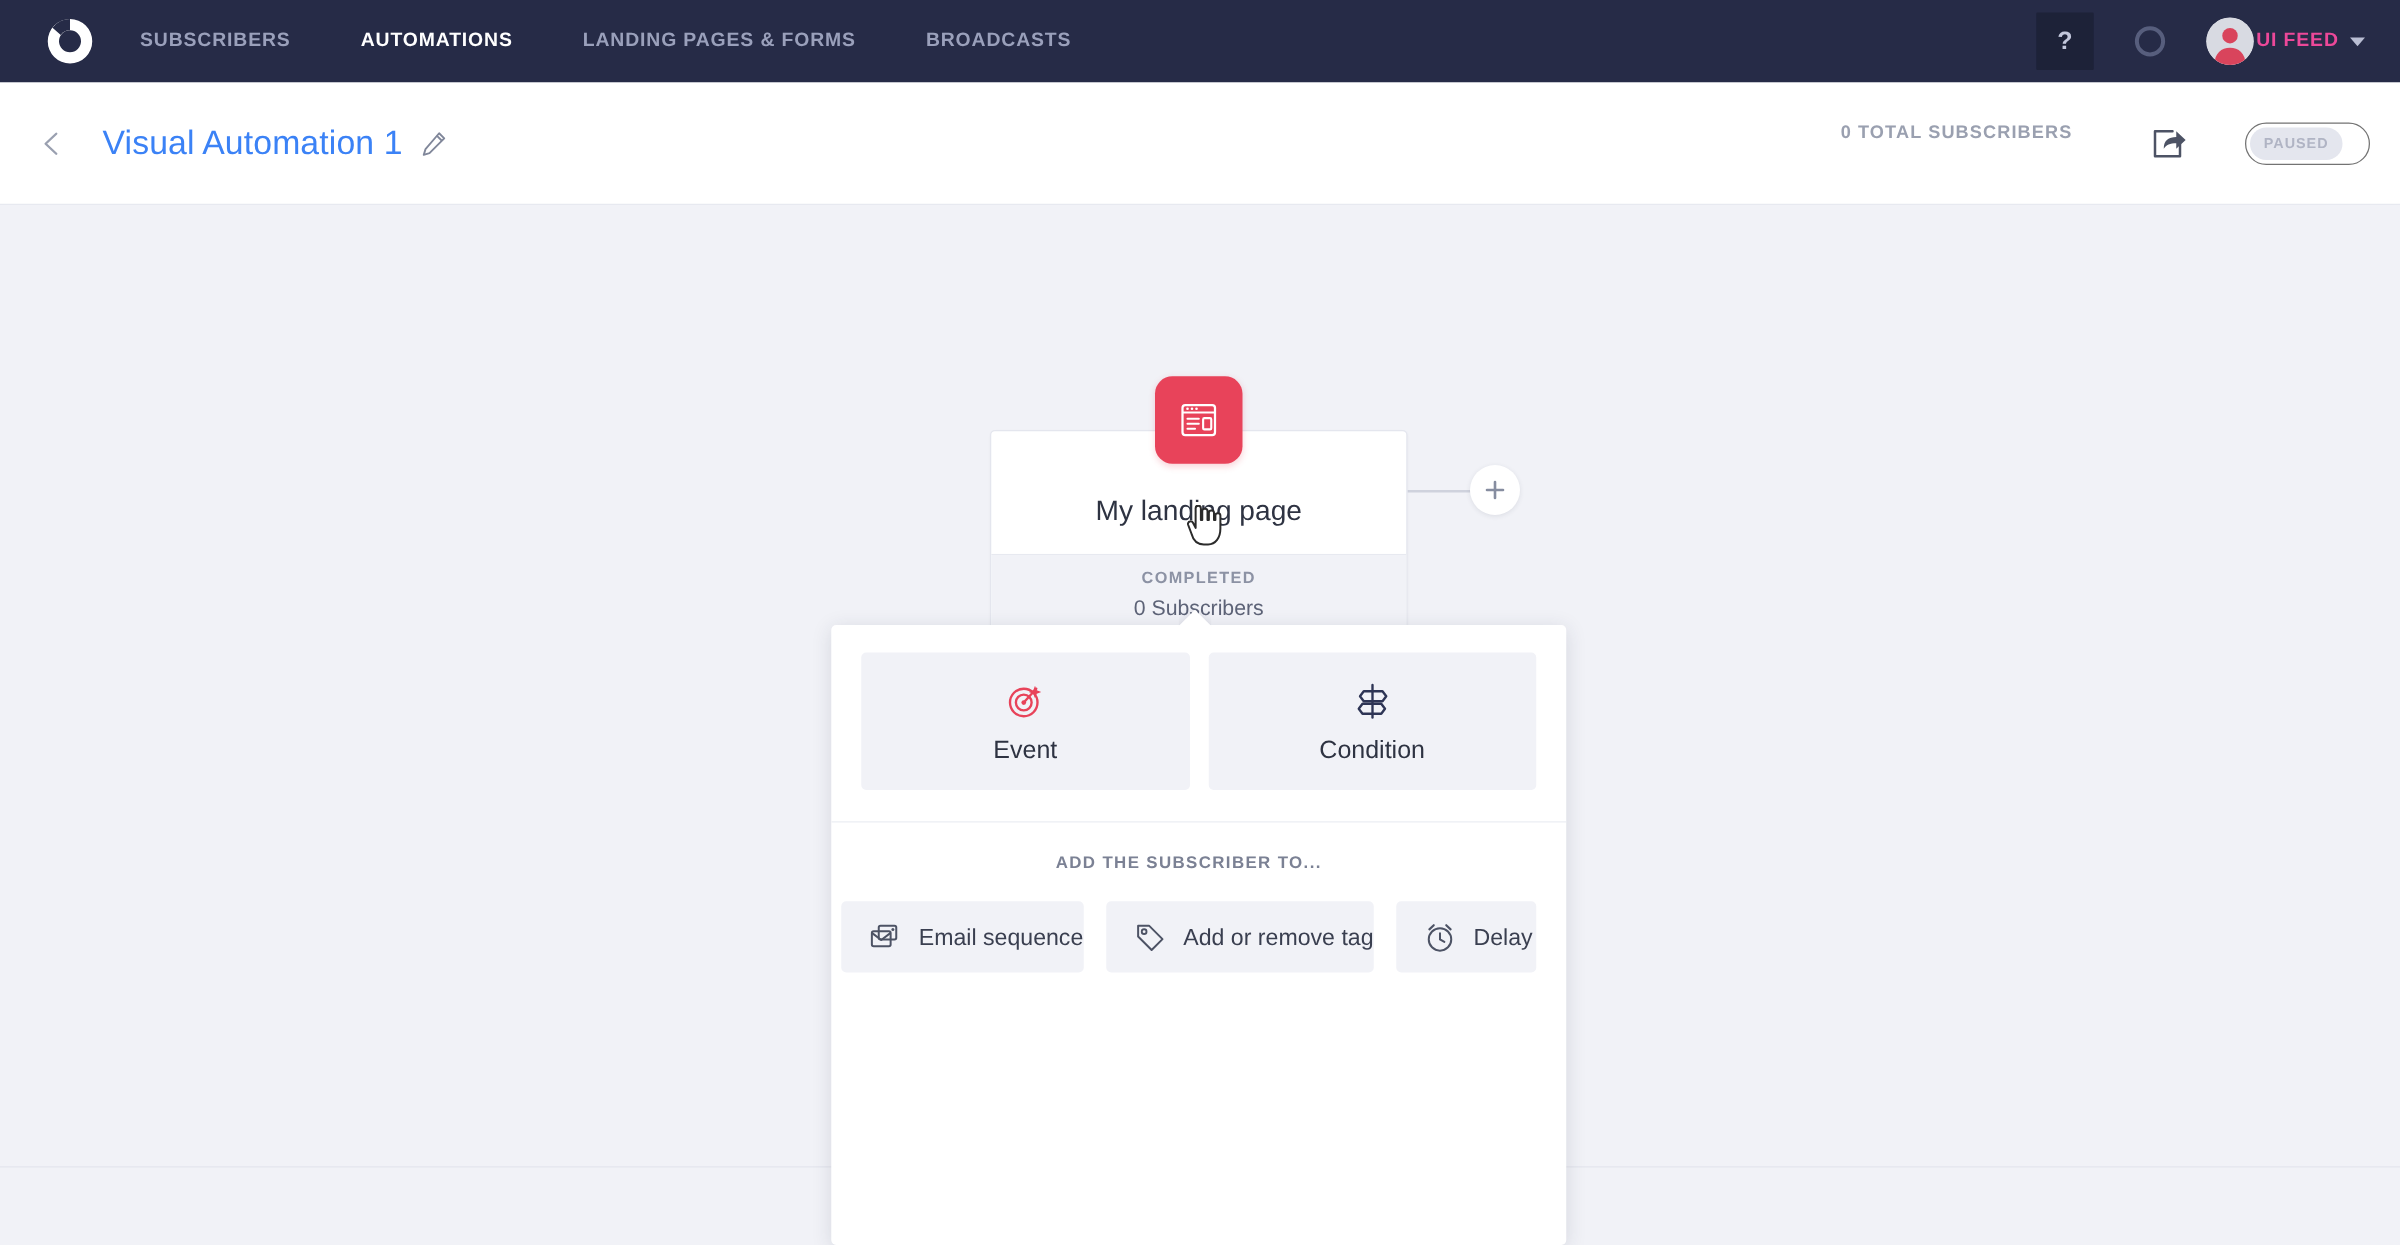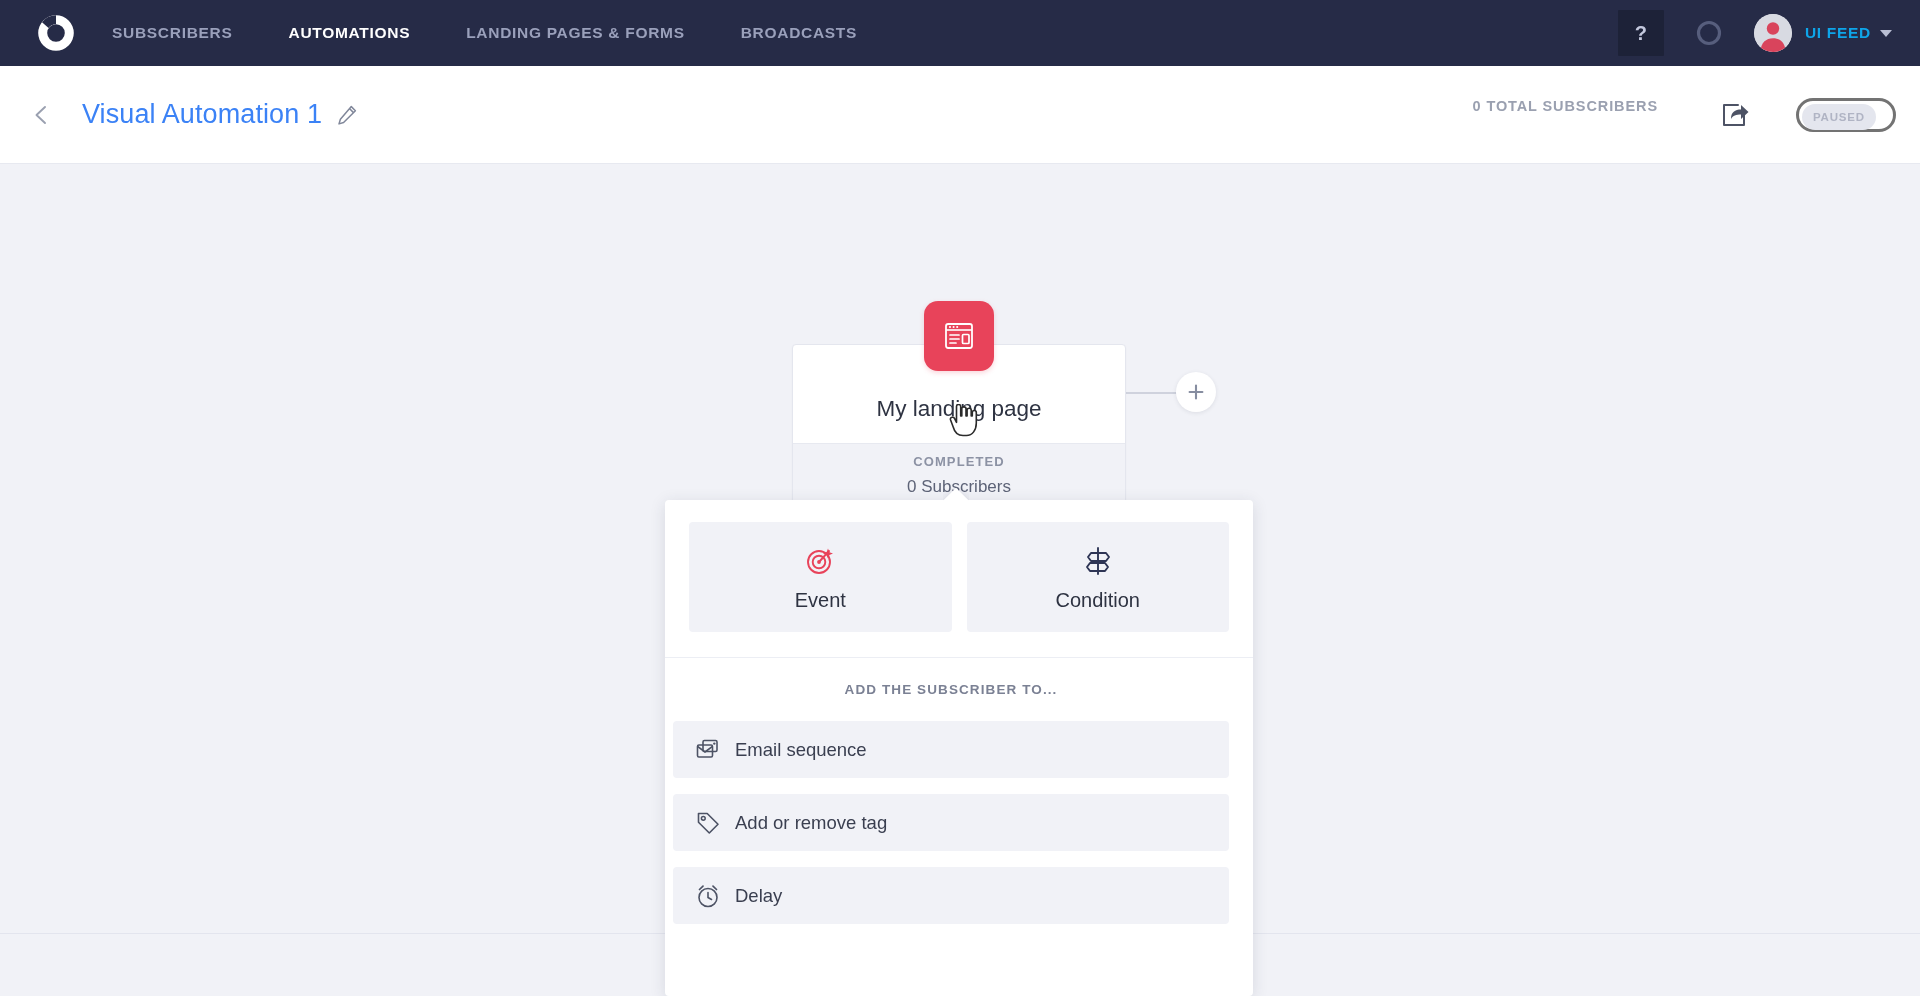--- a/index.html
+++ b/index.html
@@ -43,22 +43,22 @@
     cursor: pointer; border-radius: 1px;
   }
   .ring-icon { margin-left: 30px; cursor: pointer; display:block; }
   .avatar {
     width: 38px; height: 38px; border-radius: 50%;
     background: #d8dae2; margin-left: 30px;
     display: flex; align-items: flex-end; justify-content: center;
     overflow: hidden; flex: none;
   }
   .user-name {
-    color: #0ea5e9; font-size: 15.5px; font-weight: bold;
-    letter-spacing: 0.7px; margin-left: 13px; white-space: nowrap;
+    color: #ec4899; font-size: 15.5px; font-weight: bold;
+    letter-spacing: 0.7px; margin-left: 2px; white-space: nowrap;
   }
   .caret-down {
     width: 0; height: 0; margin-left: 9px;
     border-left: 6px solid transparent; border-right: 6px solid transparent;
     border-top: 7px solid #b9bed3; cursor: pointer;
   }
 
   
   .subheader {
     position: absolute; top: 66px; left: 0;
@@ -80,21 +80,21 @@
   .subheader-right {
     margin-left: auto; display: flex; align-items: flex-start; padding-right: 24px;
   }
   .total-subs {
     font-size: 14.5px; font-weight: bold; letter-spacing: 0.9px;
     color: #9aa0b0; white-space: nowrap;
   }
   .share-btn { margin-left: 60px; cursor: pointer; display:block; }
   .toggle-pill {
     margin-left: 44px; width: 100px; height: 34px;
-    border: 3px solid #737373; border-radius: 17px;
+    border: 1px solid #737373; border-radius: 17px;
     background: #ffffff; display: flex; align-items: center;
     cursor: pointer; position: relative;
   }
   .toggle-knob {
     position: absolute; left: 3px; top: 3px;
     height: 26px; padding: 0 11px; border-radius: 13px;
     background: #e4e6ee; color: #b0b4c4;
     font-size: 11.5px; font-weight: bold; letter-spacing: 0.8px;
     display: flex; align-items: center; justify-content: center;
   }
@@ -189,21 +189,21 @@
   .tab-icon { height: 38px; display: flex; align-items: center; justify-content: center; }
   .tab-label { font-size: 20px; color: #2e3342; margin-top: 9px; }
   .tab.active .tab-label { color: #ffffff; }
 
   .menu-section { padding: 24px 24px 0 8px; }
   .menu-heading {
     text-align: center; font-size: 13.5px; font-weight: bold;
     letter-spacing: 1.1px; color: #7b8194; margin-bottom: 24px;
   }
   .menu-grid {
-    display: grid; grid-template-columns: 1fr;
+    display: grid; grid-template-columns: 1fr 1fr 1fr;
     gap: 16px 18px;
   }
   .menu-item {
     height: 57px; border-radius: 4px; background: #f1f2f7;
     display: flex; align-items: center; cursor: pointer;
     padding-left: 22px;
   }
   .menu-item-icon {
     width: 28px; display: flex; align-items: center; justify-content: flex-start;
     flex: none;

